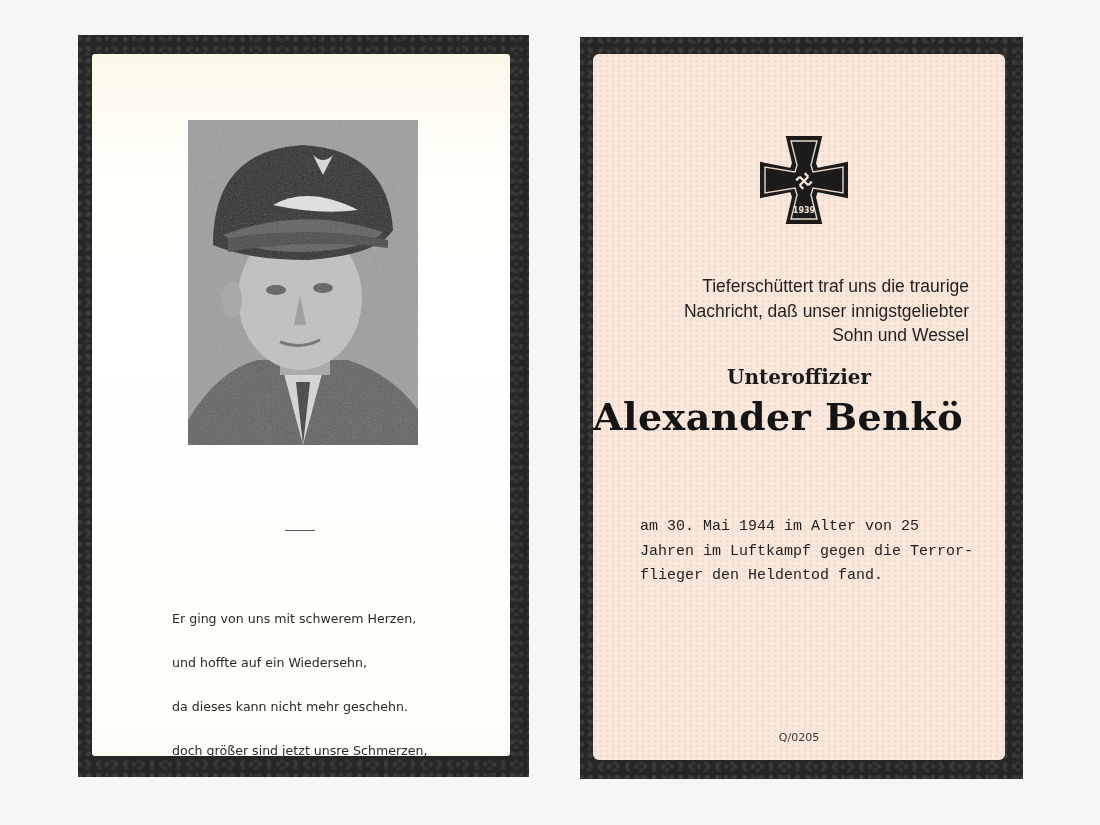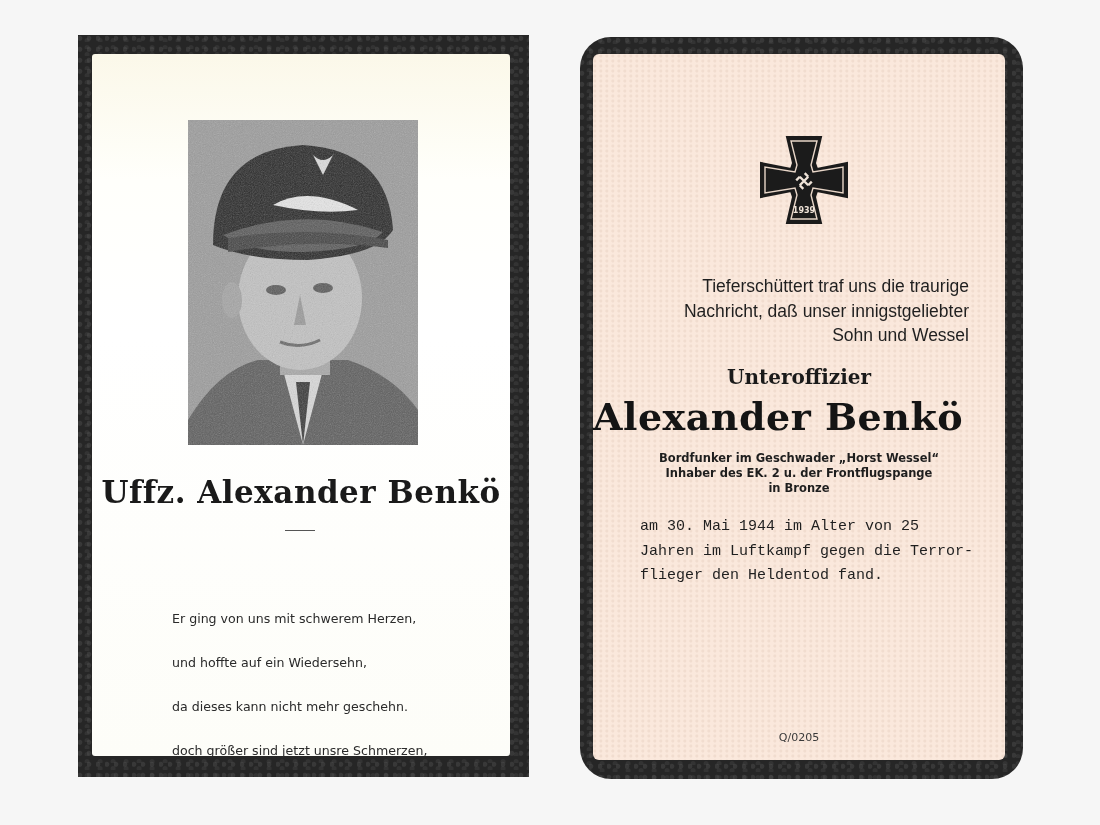--- a/index.html
+++ b/index.html
@@ -13,21 +13,21 @@
   }
   .card {
     position: absolute;
     background: #262626;
     background-image:
       radial-gradient(circle at 20% 30%, rgba(90,90,90,0.35) 0 2px, transparent 3px),
       radial-gradient(circle at 70% 80%, rgba(80,80,80,0.3) 0 2px, transparent 3px);
     background-size: 9px 11px, 13px 7px;
   }
   .card-left { left: 78px; top: 35px; width: 451px; height: 742px; }
-  .card-right { left: 580px; top: 37px; width: 443px; height: 742px; border-radius: 31px; }
+  .card-right { left: 580px; top: 37px; width: 443px; height: 742px; }
 
   .inner {
     position: absolute;
   }
   .card-left .inner {
     left: 14px; top: 19px; width: 418px; height: 702px;
     background: linear-gradient(180deg, #fbf8e9 0%, #fffffb 18%, #ffffff 40%, #fdfdf8 100%);
     border-radius: 3px;
   }
   .card-right .inner {
@@ -172,21 +172,20 @@
         <ellipse cx="44" cy="180" rx="10" ry="18" fill="#a5a5a5"></ellipse>
 
         <path d="M25 125 Q25 30 115 25 Q200 30 205 110 Q190 135 120 140 Q60 140 25 125 Z" fill="#2a2a2a"></path>
         <path d="M35 115 Q115 85 195 112 Q180 130 115 132 Q60 132 35 115 Z" fill="#5a5a5a"></path>
         <path d="M40 118 Q120 105 200 120 L200 128 Q120 118 40 132 Z" fill="#444"></path>
         <path d="M85 85 Q120 65 170 90 Q130 95 85 85 Z" fill="#e6e6e6"></path>
         <path d="M125 35 L135 55 L145 35 Q135 45 125 35 Z" fill="#dcdcdc"></path>
         <rect width="230" height="325" filter="url(#grain)"></rect>
       </svg>
     </div>
-    <div class="name-left">Uffz. Alexander Benkö</div>
     <div class="divider"></div>
     <div class="poem">
       <div class="stanza">
         <div>Er ging von uns mit schwerem Herzen,</div>
         <div>und hoffte auf ein Wiedersehn,</div>
         <div>da dieses kann nicht mehr geschehn.</div>
         <div>doch größer sind jetzt unsre Schmerzen,</div>
       </div>
       
     </div>
@@ -211,25 +210,20 @@
 
     <div class="intro">
       <span class="line first">Tieferschüttert traf uns die traurige</span>
       <span class="line">Nachricht, daß unser innigstgeliebter</span>
       <span class="line">Sohn und Wessel</span>
     </div>
 
     <div class="rank">Unteroffizier</div>
     <div class="name-right">Alexander Benkö</div>
 
-    <div class="unit">
-      <span>Bordfunker im Geschwader „Horst Wessel“</span>
-      <span>Inhaber des EK. 2 u. der Frontflugspange</span>
-      <span>in Bronze</span>
-    </div>
 
     <div class="death">
       <span class="line">am 30. Mai 1944 im Alter von 25</span>
       <span class="line">Jahren im Luftkampf gegen die Terror-</span>
       <span class="line">flieger den Heldentod fand.</span>
     </div>
 
     <div class="print-code">Q/0205</div>
   </div>
 </div>

